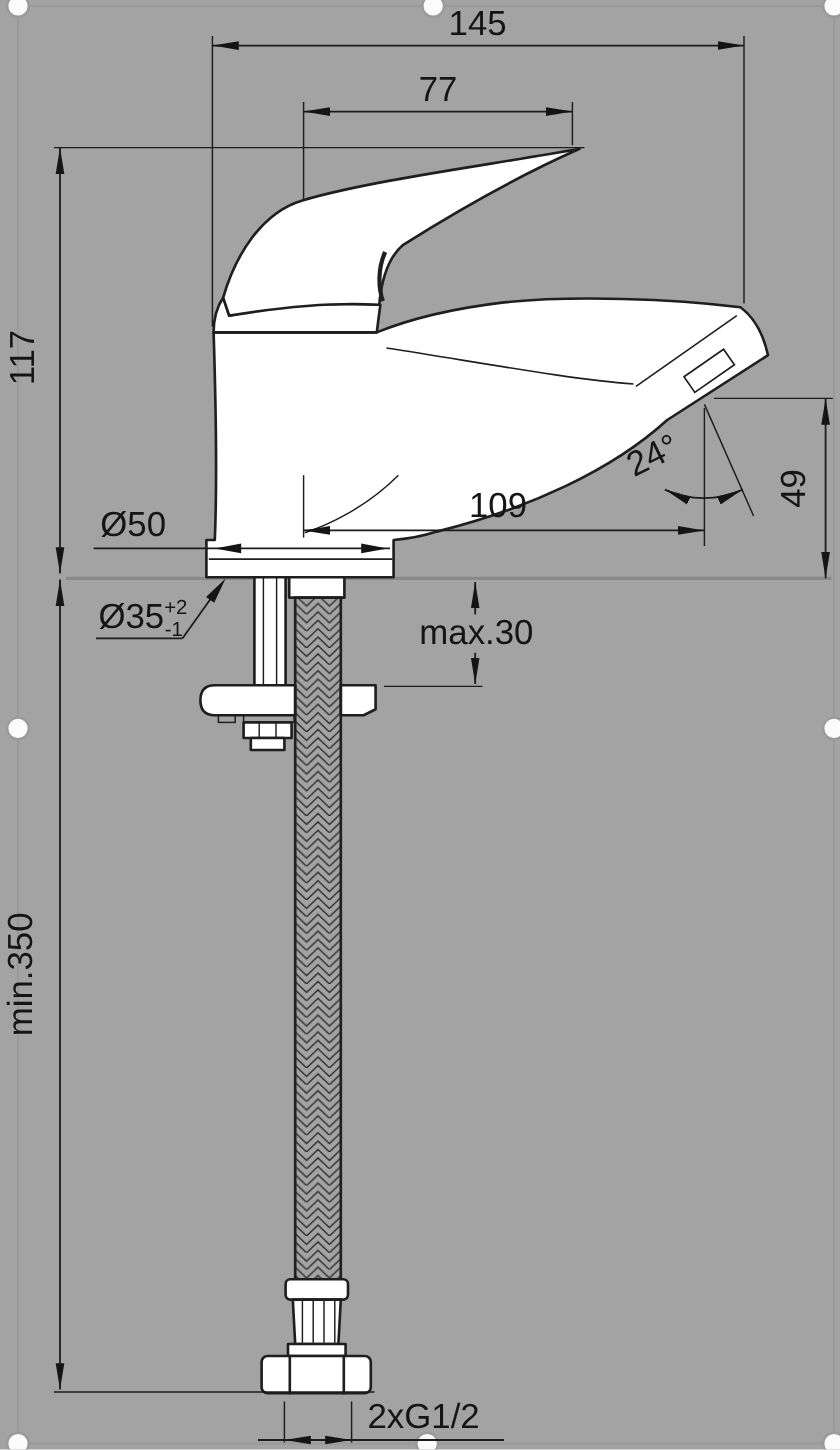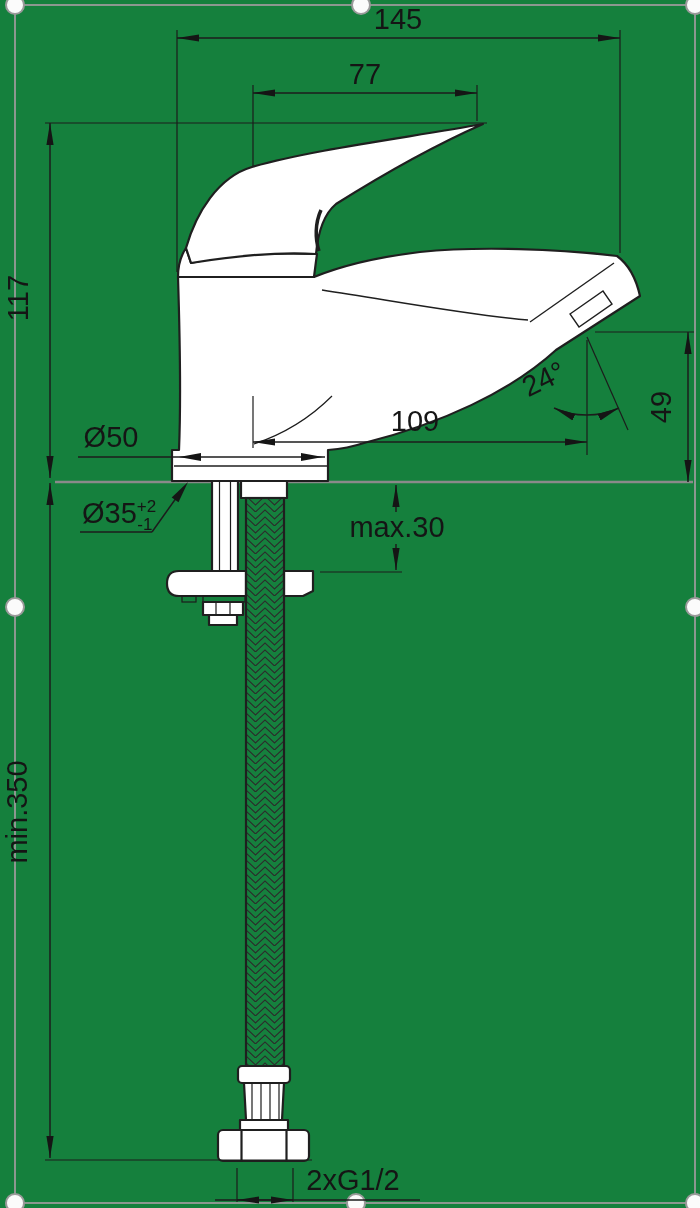--- a/index.html
+++ b/index.html
@@ -1,16 +1,16 @@
 <!DOCTYPE html>
 <html><head>
 <meta charset="utf-8">
 <style>
   html,body{margin:0;padding:0;background:#fbfbfb;}
-  .sheet{width:700px;height:1208px;position:relative;background:#15803d;}
+  .sheet{width:700px;height:1208px;position:relative;background:#a3a3a3;}
   .ln{stroke:#1f1f1f;stroke-width:2.2;fill:none;stroke-linejoin:round;stroke-linecap:round;}
   .fw{fill:#ffffff;}
   .dim{stroke:#1c1c1c;stroke-width:1.5;fill:none;}
   .thin{stroke:#1c1c1c;stroke-width:1.2;fill:none;}
   .inner{stroke:#1f1f1f;stroke-width:1.4;fill:none;}
   .border{stroke:#9a9a9a;stroke-width:1.8;fill:none;}
   .hole{stroke:#9a9a9a;stroke-width:2;fill:#fbfbfb;}
   .counter{stroke:#8a8a8a;stroke-width:2.6;fill:none;}
   .arrfill{fill:#151515;}
   .dimtxt{font-family:"Liberation Sans",sans-serif;font-size:29px;fill:#151515;}

